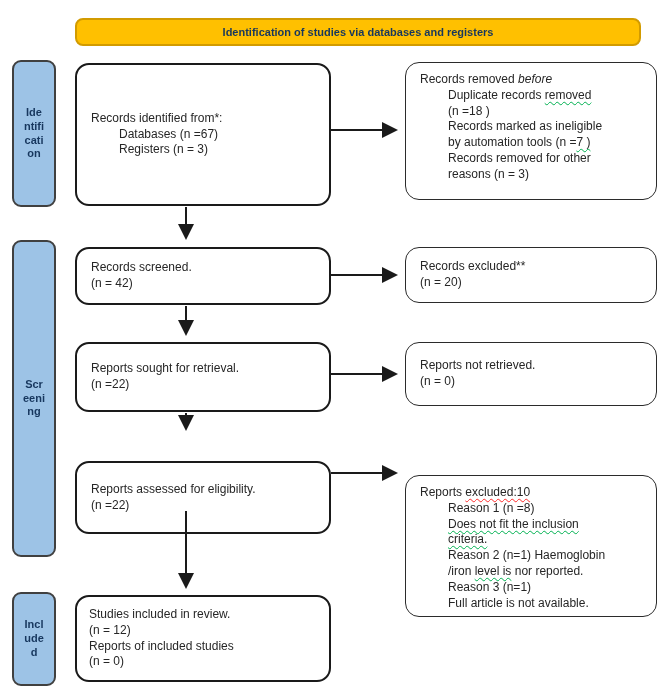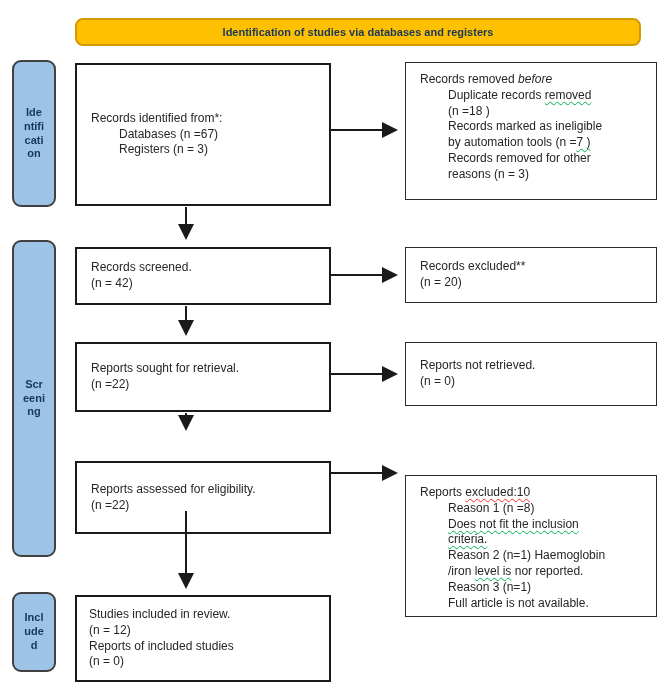--- a/index.html
+++ b/index.html
@@ -20,27 +20,28 @@
   .side{
     position:absolute;left:12px;width:44px;box-sizing:border-box;
     background:var(--sidebar_bg,#9DC3E6);
     border:2px solid #404040;border-radius:9px;
     display:flex;align-items:center;justify-content:center;
     font-weight:bold;font-size:11px;line-height:1.25;color:var(--navy,#17375E);
   }
   .side .vtxt{width:22px;text-align:center;word-break:break-all;overflow-wrap:anywhere;}
   .side-id{top:60px;height:147px;align-items:center;}
   .side-sc{top:240px;height:317px;}
-  .side-in{top:592px;height:80px;}
+  .side-in{top:592px;height:94px;}
   
   .box{
     position:absolute;box-sizing:border-box;background:#fff;
     font-size:12px;line-height:1.32;
     display:flex;flex-direction:column;justify-content:center;
     padding:8px 10px 8px 14px;
+    border-radius:14px;
   }
   .lbox{border:2px solid #1a1a1a;left:75px;width:256px;}
   .rbox{border:1.5px solid #2b2b2b;left:405px;width:252px;}
   .top-align{justify-content:flex-start;}
   .b1{top:63px;height:143px;}
   .b2{top:247px;height:58px;}
   .b3{top:342px;height:70px;}
   .b4{top:437px;height:73px;margin-top:24px;}
   .b5{top:595px;height:87px;padding-left:12px;}
   .r1{top:62px;height:138px;padding-top:9px;}

